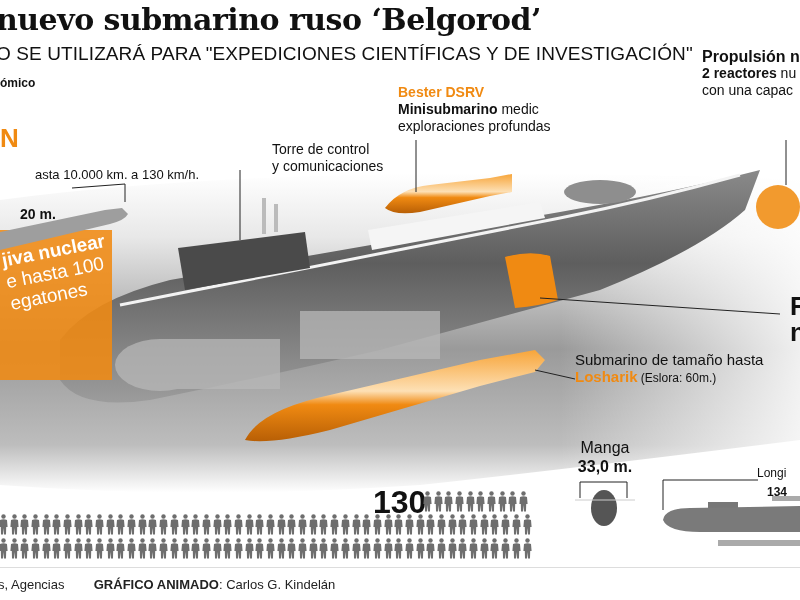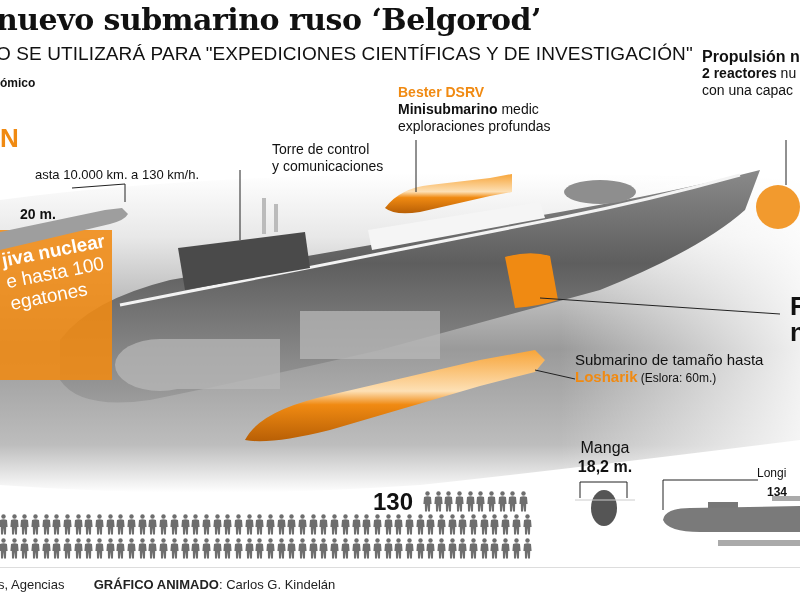--- a/index.html
+++ b/index.html
@@ -135,40 +135,40 @@
   <div>n</div>
 </div>
 
 <div class="abs label" style="left:575px;top:351px;font-size:15px;">
   <div>Submarino de tamaño hasta</div>
   <div><span class="bold orange">Losharik</span><span style="font-size:12px"> (Eslora: 60m.)</span></div>
 </div>
 
 <div class="abs label" style="left:575px;top:438px;font-size:16px;line-height:19px;text-align:center;width:60px;">
   <div>Manga</div>
-  <div class="bold">18,2 m.</div>
+  <div class="bold">33,0 m.</div>
 </div>
 <svg class="abs" style="left:575px;top:480px;" width="60" height="75">
   <polyline points="5,18 5,2 52,2 52,18" stroke="#222" fill="none"></polyline>
   <ellipse cx="29" cy="28" rx="13" ry="18" fill="#555"></ellipse>
   <line x1="0" y1="20" x2="60" y2="20" stroke="#ccc"></line>
 </svg>
 <div class="abs label" style="left:757px;top:464px;font-size:12px;line-height:19px;">
   <div>Longi</div>
   <div class="bold" style="padding-left:10px;">134</div>
 </div>
 <svg class="abs" style="left:660px;top:470px;" width="140" height="80">
   <polyline points="3,40 3,10 98,10" stroke="#222" fill="none"></polyline>
   <rect x="48" y="32" width="30" height="10" fill="#777"></rect>
   <path d="M3 50 Q5 38 30 38 L140 36 L140 62 L40 62 Q8 62 3 50 Z" fill="#7a7a7a"></path>
   <rect x="112" y="26" width="28" height="5" fill="#aaa"></rect>
   <rect x="58" y="70" width="82" height="6" fill="#aaa"></rect>
 </svg>
 
-<div class="abs bold" style="left:373px;top:489px;font-size:24px;line-height:26px;">130</div>
+<div class="abs bold" style="left:373px;top:489px;font-size:32px;line-height:26px;">130</div>
 <div class="people-row" style="left:422px;top:491px;" id="row1">
     <span class="person">
       <svg viewBox="0 0 9 21">
         <circle cx="4.5" cy="2.5" r="2.2" fill="#6e6e6e"></circle>
         <path d="M1 6 Q4.5 4.5 8 6 L8.6 13 L7.2 13 L7 20.5 L5 20.5 L4.5 14 L4 20.5 L2 20.5 L1.8 13 L0.4 13 Z" fill="#6e6e6e"></path>
       </svg>
     </span>
     <span class="person">
       <svg viewBox="0 0 9 21">
         <circle cx="4.5" cy="2.5" r="2.2" fill="#6e6e6e"></circle>

